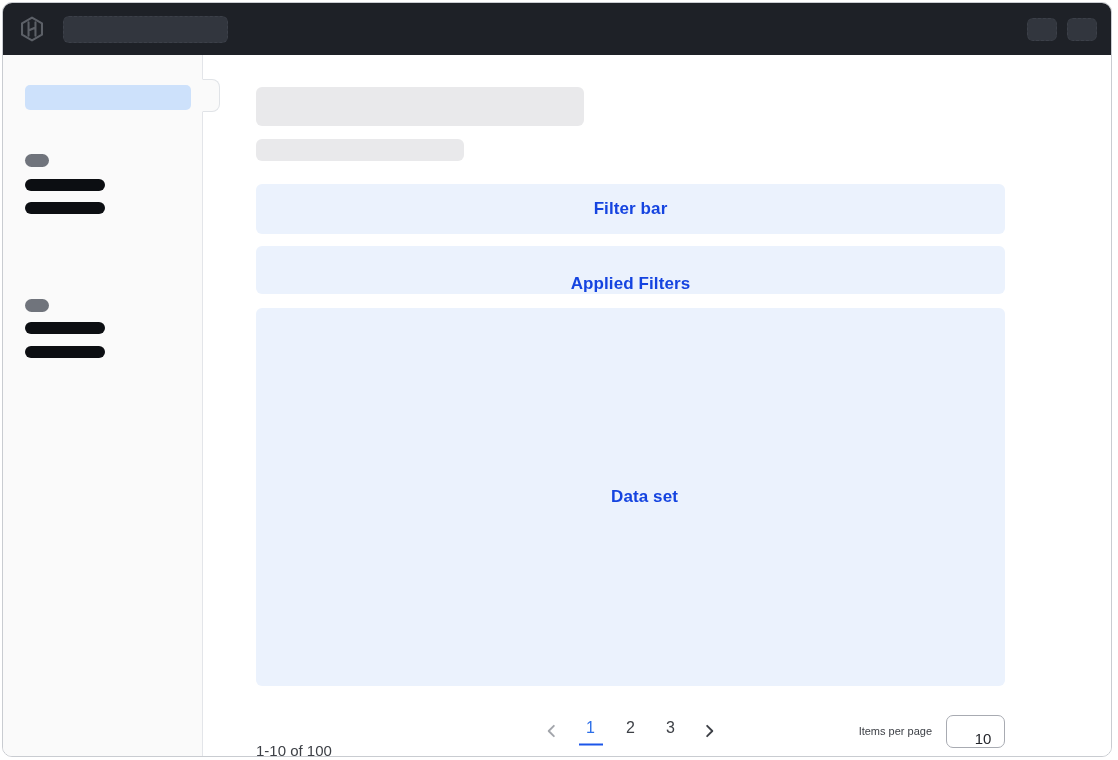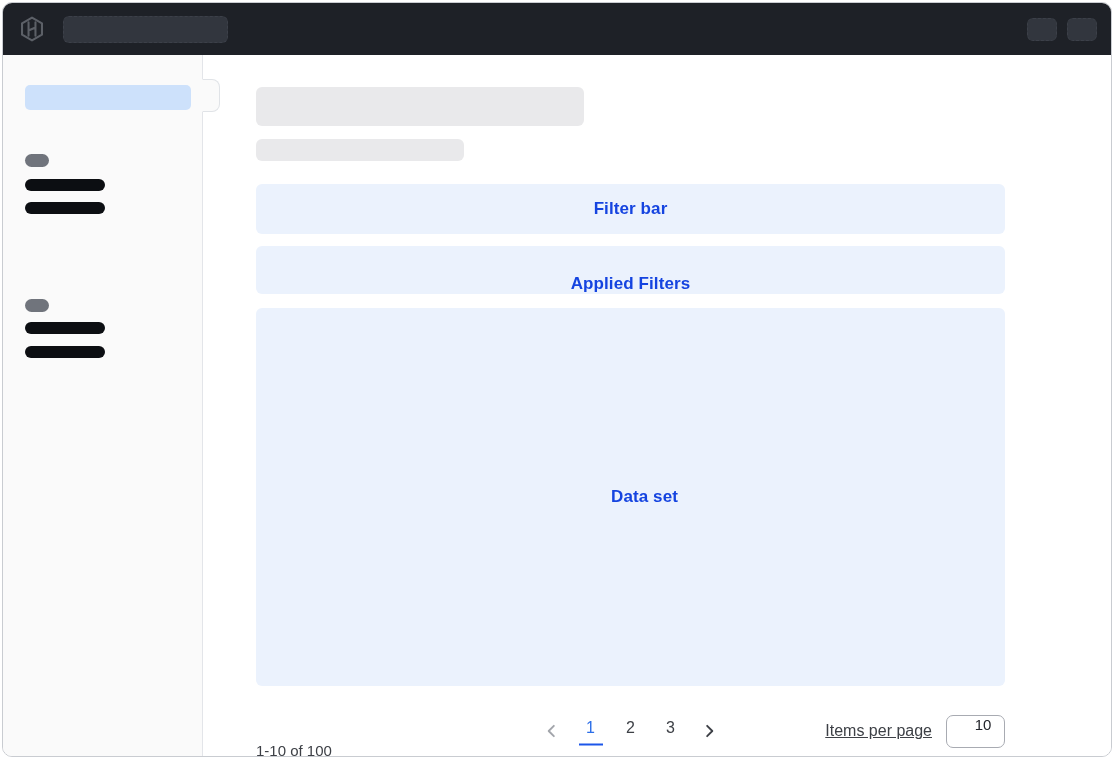--- a/index.html
+++ b/index.html
@@ -143,27 +143,27 @@
     border-bottom: 2px solid transparent;
   }
   .page-num.active {
     color: #2d6fe8;
     border-bottom-color: #1c56e9;
   }
   .page-size-group {
     margin-left: auto;
     display: flex; align-items: center; gap: 14px;
   }
-  .page-size-label { font-size: 16px; color: #3d4046; text-decoration: underline; }
+  .page-size-label { font-size: 11px; color: #3d4046; }
   .page-size-select {
     width: 59px; height: 33px;
     border: 1px solid #a8abb2;
     border-radius: 7px;
     background: #ffffff;
-    display: flex; align-items: flex-start; justify-content: center;
+    display: flex; align-items: flex-end; justify-content: center;
     gap: 16px;
     cursor: pointer;
     padding-left: 31px;
   }
   .page-size-value { font-size: 15px; color: #23252b; }
   .page-size-select svg { width: 13px; height: 15px; color: #3d4046; }
 </style>
 </head>
 <body>
 

